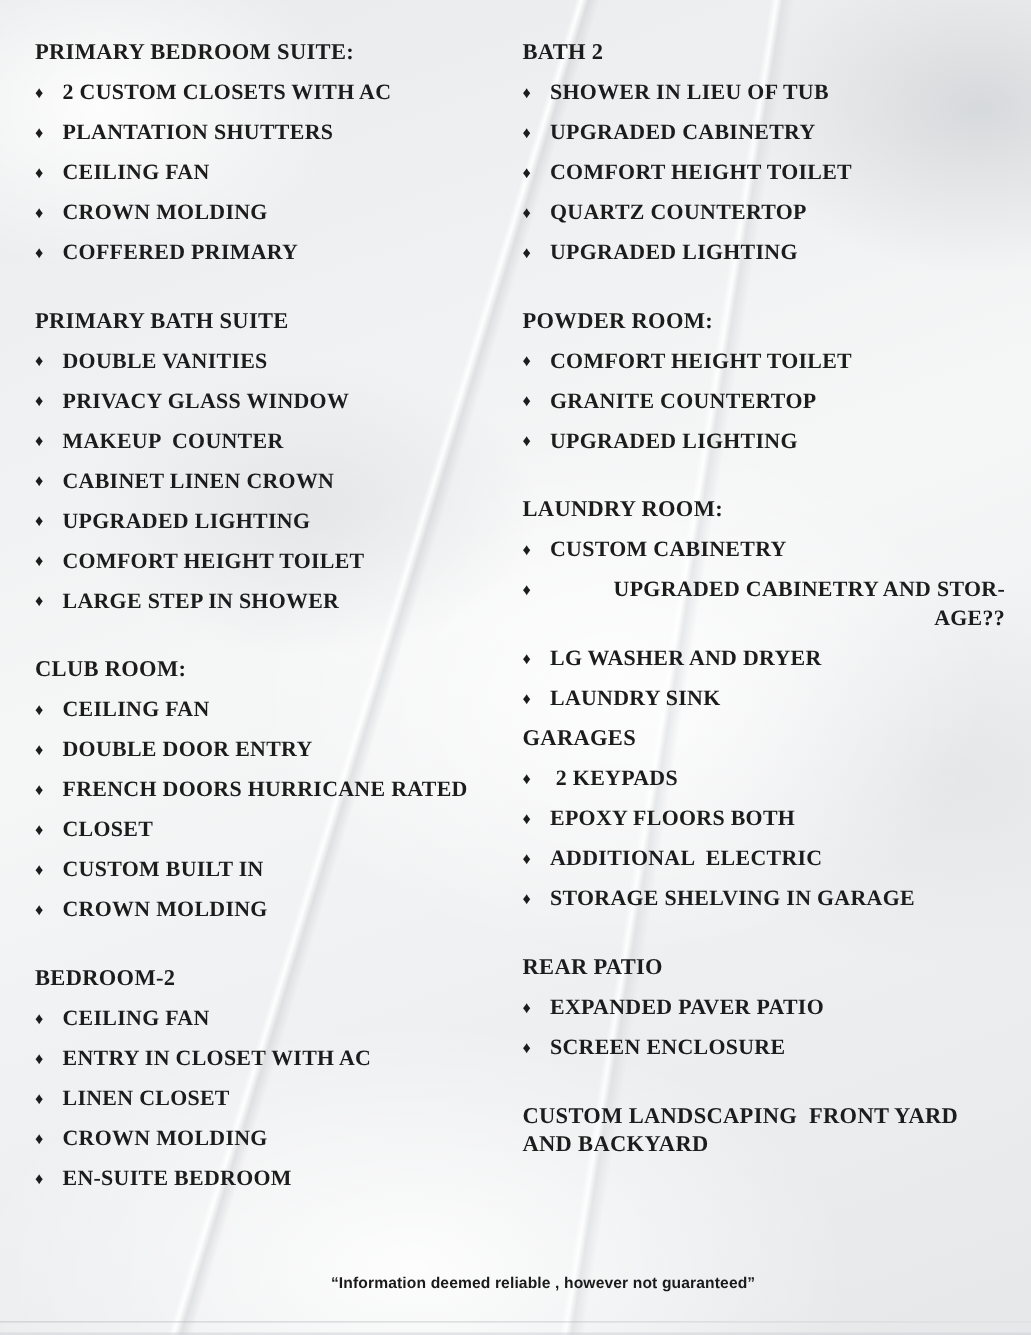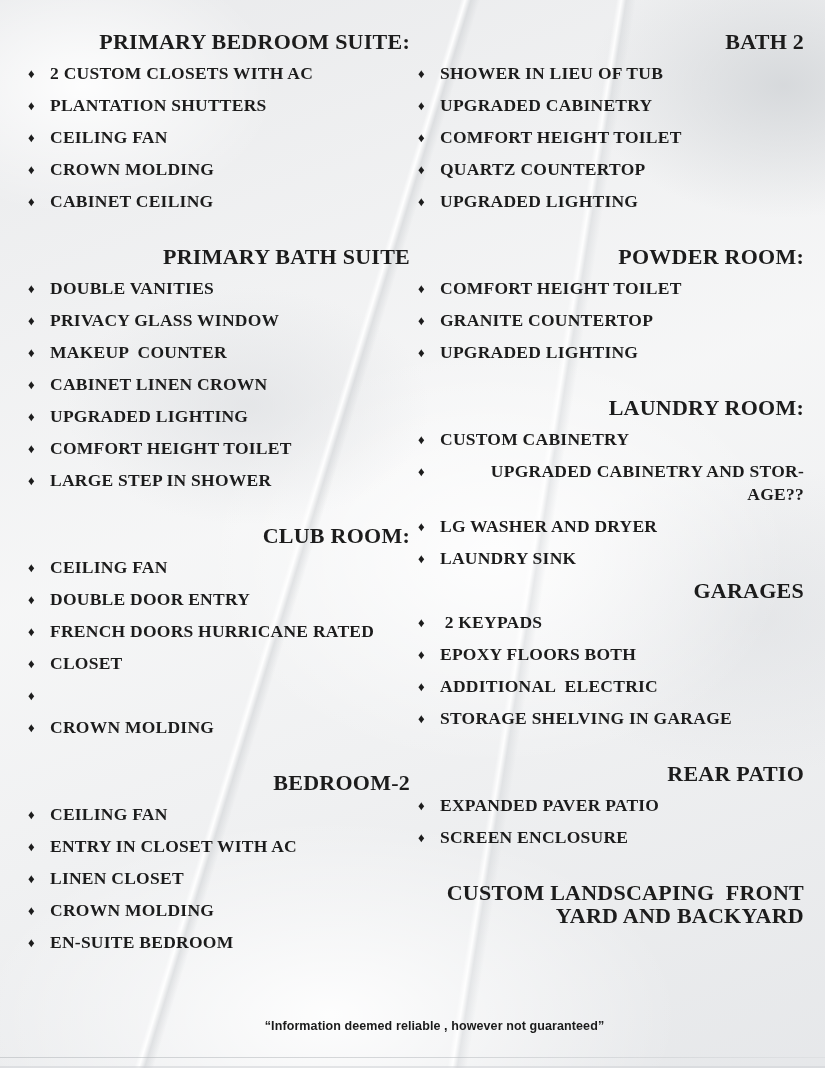--- a/index.html
+++ b/index.html
@@ -25,25 +25,24 @@
   }
   .col { position: absolute; top: 30px; }
   .col-left  { left: 28px;  width: 382px; }
   .col-right { left: 418px; width: 386px; }
 
   .section { margin-top: 32px; }
   .section:first-child, .section.tight { margin-top: 0; }
 
   .section-title {
     margin: 0 0 9px 0;
-    font-size: 22px;
+    font-size: 18px;
     line-height: 23px;
     letter-spacing: 0.25px;
     white-space: pre-wrap;
-    text-align: right;
   }
   .item {
     display: flex;
     align-items: flex-start;
     margin: 0 0 9px 0;
     font-size: 17.5px;
     line-height: 23px;
     letter-spacing: 0.25px;
   }
   .bullet {
@@ -102,21 +101,21 @@
         <div class="item">
           <span class="bullet">♦</span>
           <span class="item-text">CEILING FAN</span>
         </div>
         <div class="item">
           <span class="bullet">♦</span>
           <span class="item-text">CROWN MOLDING</span>
         </div>
         <div class="item">
           <span class="bullet">♦</span>
-          <span class="item-text">CABINET CEILING</span>
+          <span class="item-text">COFFERED PRIMARY</span>
         </div>
       </div>
       <div class="section">
         <p class="section-title">PRIMARY BATH SUITE</p>
         <div class="item">
           <span class="bullet">♦</span>
           <span class="item-text">DOUBLE VANITIES</span>
         </div>
         <div class="item">
           <span class="bullet">♦</span>
@@ -156,20 +155,21 @@
         <div class="item">
           <span class="bullet">♦</span>
           <span class="item-text">FRENCH DOORS HURRICANE RATED</span>
         </div>
         <div class="item">
           <span class="bullet">♦</span>
           <span class="item-text">CLOSET</span>
         </div>
         <div class="item">
           <span class="bullet">♦</span>
+          <span class="item-text">CUSTOM BUILT IN</span>
         </div>
         <div class="item">
           <span class="bullet">♦</span>
           <span class="item-text">CROWN MOLDING</span>
         </div>
       </div>
       <div class="section">
         <p class="section-title">BEDROOM-2</p>
         <div class="item">
           <span class="bullet">♦</span>

